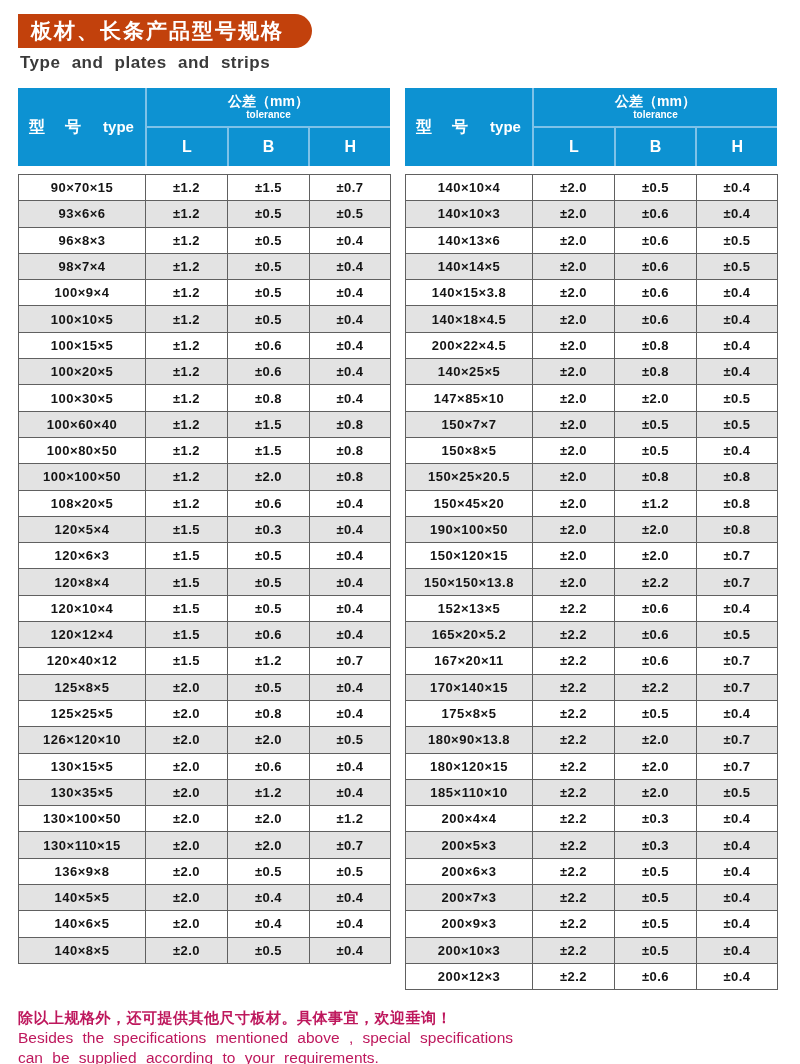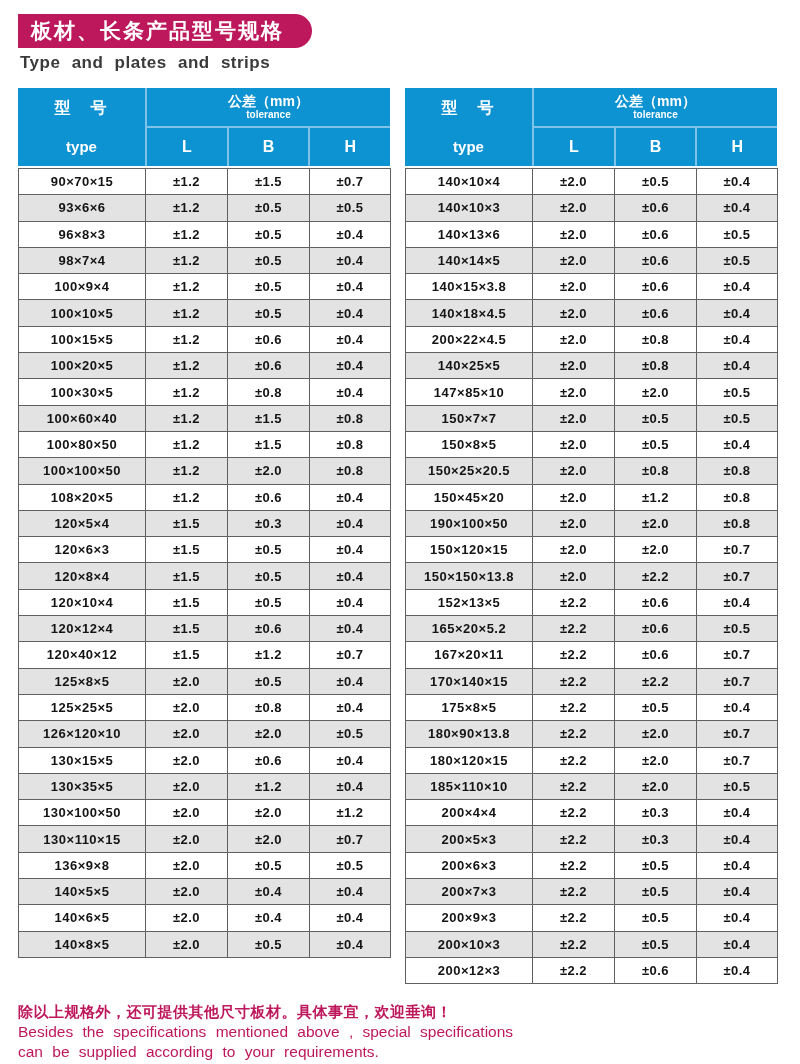--- a/index.html
+++ b/index.html
@@ -7,21 +7,21 @@
     width:800px;height:1064px;
     background:#ffffff;
     font-family:"Liberation Sans","DejaVu Sans",sans-serif;
     position:relative;
     overflow:hidden;
   }
   
   .banner{
     display:inline-block;
     margin:14px 0 0 18px;
-    background:#be185d;
+    background:#c2410c;
     color:#ffffff;
     font-size:21px;
     font-weight:bold;
     letter-spacing:2px;
     line-height:1;
     padding:6px 28px 7px 13px;
     border-radius:0 17px 17px 0;
   }
   .subtitle{
     margin:5px 0 0 20px;
@@ -40,21 +40,21 @@
   .spec-table{ width:372px; }
   .thead{
     display:flex;
     height:78px;
     background:#0d92d2;
     color:#ffffff;
   }
   .th-type{
     width:127px;
     border-right:2px solid #7ec2e8;
-    display:flex;flex-direction:column;
+    display:flex;flex-direction:row;
     justify-content:center;align-items:center;
     line-height:1.2;
     gap:20px;
   }
   .th-type .cn{font-size:16px;font-weight:bold;letter-spacing:2px;}
   .th-type .en{font-size:15px;font-weight:bold;}
   .th-right{flex:1;display:flex;flex-direction:column;}
   .th-tol{
     height:38px;
     border-bottom:2px solid #7ec2e8;
@@ -65,21 +65,21 @@
   .th-tol .cn{font-size:14px;font-weight:bold;}
   .th-tol .en{font-size:10px;font-weight:bold;}
   .th-lbh{flex:1;display:flex;}
   .th-lbh div{
     flex:1;
     display:flex;align-items:center;justify-content:center;
     font-size:16px;font-weight:bold;
   }
   .th-lbh div + div{border-left:2px solid #7ec2e8;}
   table.tbody{
-    margin-top:2px;
+    margin-top:8px;
     width:100%;
     border-collapse:collapse;
     table-layout:fixed;
   }
   table.tbody td{
     border:1px solid #606060;
     height:25.3px;
     text-align:center;
     vertical-align:middle;
     font-size:13px;

